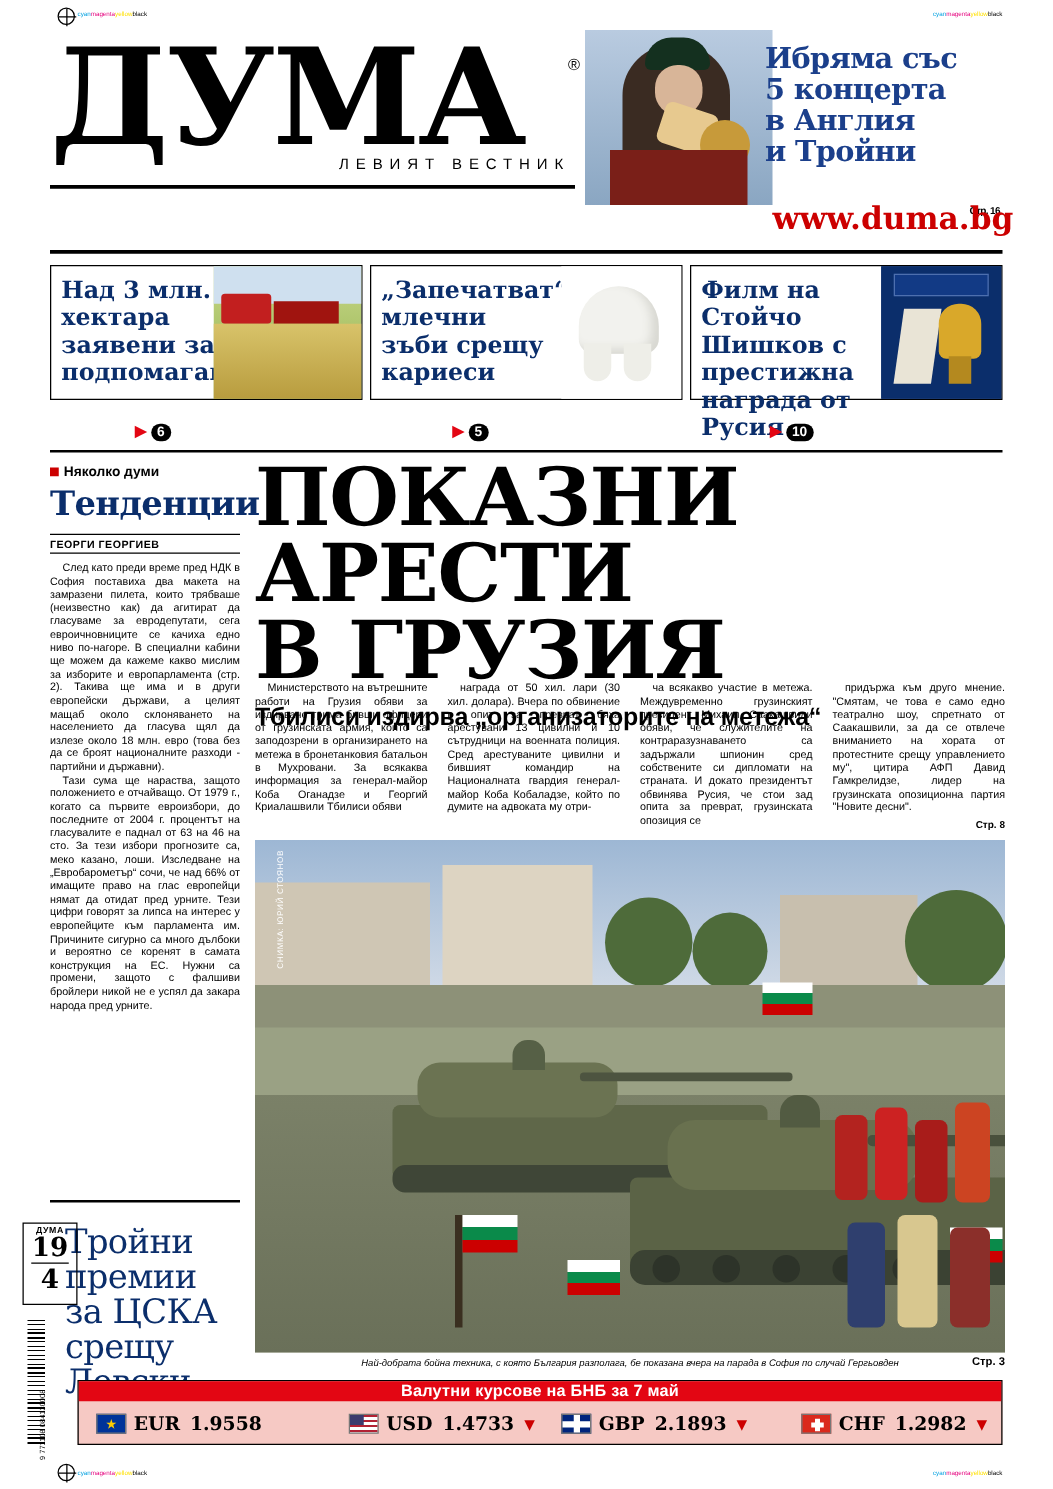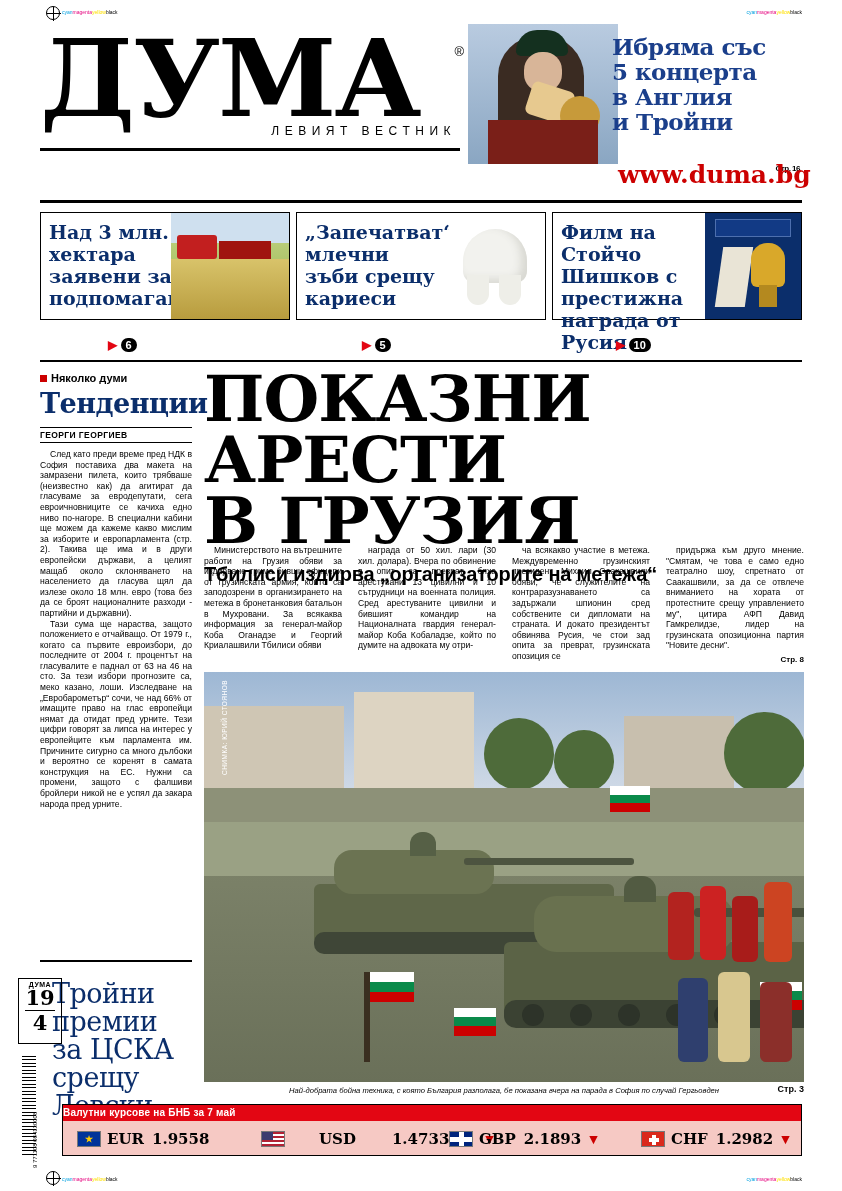--- a/index.html
+++ b/index.html
@@ -153,22 +153,22 @@
   }
   .caption {
     position:absolute; left:204px; top:1086px; width:600px;
     font-size:7.6px; font-style:italic; text-align:center;
   }
   .cap-pg { position:absolute; right:0; top:-2px; font-size:9px; font-weight:bold; font-style:normal; }
 
   
   .curbar { position:absolute; left:62px; top:1104px; width:740px; height:52px; border:1px solid #000; background:#f6c9c4; }
   .curbar-title {
-    height:16px; background:#e30613; color:#fff; font-weight:bold; font-size:10px;
-    line-height:16px; letter-spacing:0.2px;
+    height:16px; background:#e30613; color:#fff; font-weight:bold; font-size:13px;
+    text-align:center; line-height:16px; letter-spacing:0.2px;
   }
   .curbar-row { position:relative; height:34px; }
   .cur { position:absolute; top:6px; height:24px; display:flex; align-items:center; font-family:"DejaVu Serif",serif; font-weight:bold; font-size:15px; }
   .flag { width:24px; height:16px; margin-right:6px; border:1px solid #777; }
   .cur .code { margin-right:8px; }
   .cur .val { }
   .cur .tri { color:#c00; margin-left:8px; font-size:11px; }
   .cur .tri.down { color:#c00; }
 
   .f-eur { background:#003399; position:relative; }
@@ -402,21 +402,21 @@
     <div class="curbar-title">Валутни курсове на БНБ за 7 май</div>
     <div class="curbar-row">
 
       <div class="cur" style="left:14px;">
         <span class="flag f-eur"></span>
         <span class="code">EUR</span>
         <span class="val">1.9558</span>
         <span class="tri"></span>
       </div>
 
-      <div class="cur" style="left:198px;gap:28px;">
+      <div class="cur" style="left:216px;">
         <span class="flag f-usd"></span>
         <span class="code">USD</span>
         <span class="val">1.4733</span>
         <span class="tri down">▼</span>
       </div>
 
       <div class="cur" style="left:386px;">
         <span class="flag f-gbp"></span>
         <span class="code">GBP</span>
         <span class="val">2.1893</span>

